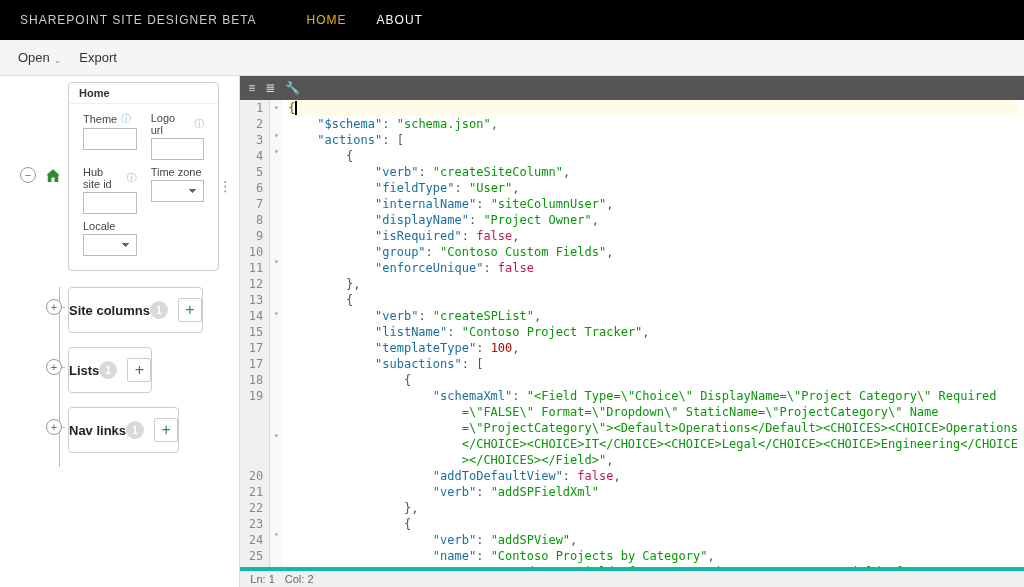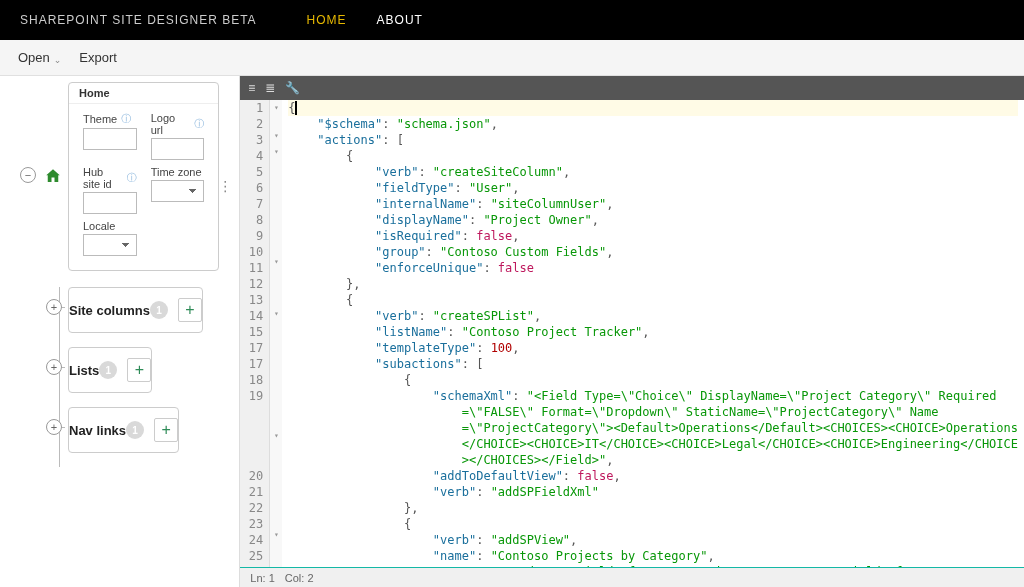--- a/index.html
+++ b/index.html
@@ -57,21 +57,21 @@
     .code { flex: 1; padding: 0 6px; overflow-x: hidden; white-space: pre; }
     .code .ln { height: 16px; }
     .code .ln.hl { background: #fffbe6; }
     .s { color: #089708; }
     .n { color: #b00000; }
     .b { color: #be185d; text-align: right; }
     .k { color: #1a6f9c; }
     .p { color: #555; }
     .cursor { border-left: 2px solid #000; margin-left: -1px; }
     
-    .status { border-top: 1px solid #14b8a6; height: 20px; display: flex; align-items: center; padding: 0 10px; font-size: 11px; color: #666; gap: 10px; background: #f0f0f0; }
+    .status { border-top: 4px solid #14b8a6; height: 20px; display: flex; align-items: center; padding: 0 10px; font-size: 11px; color: #666; gap: 10px; background: #f0f0f0; }
   </style>
 </head>
 <body>
 
 <div class="topbar">
   <span class="brand">SHAREPOINT SITE DESIGNER BETA</span>
   <a href="#" class="active">HOME</a>
   <a href="#">ABOUT</a>
 </div>
 

